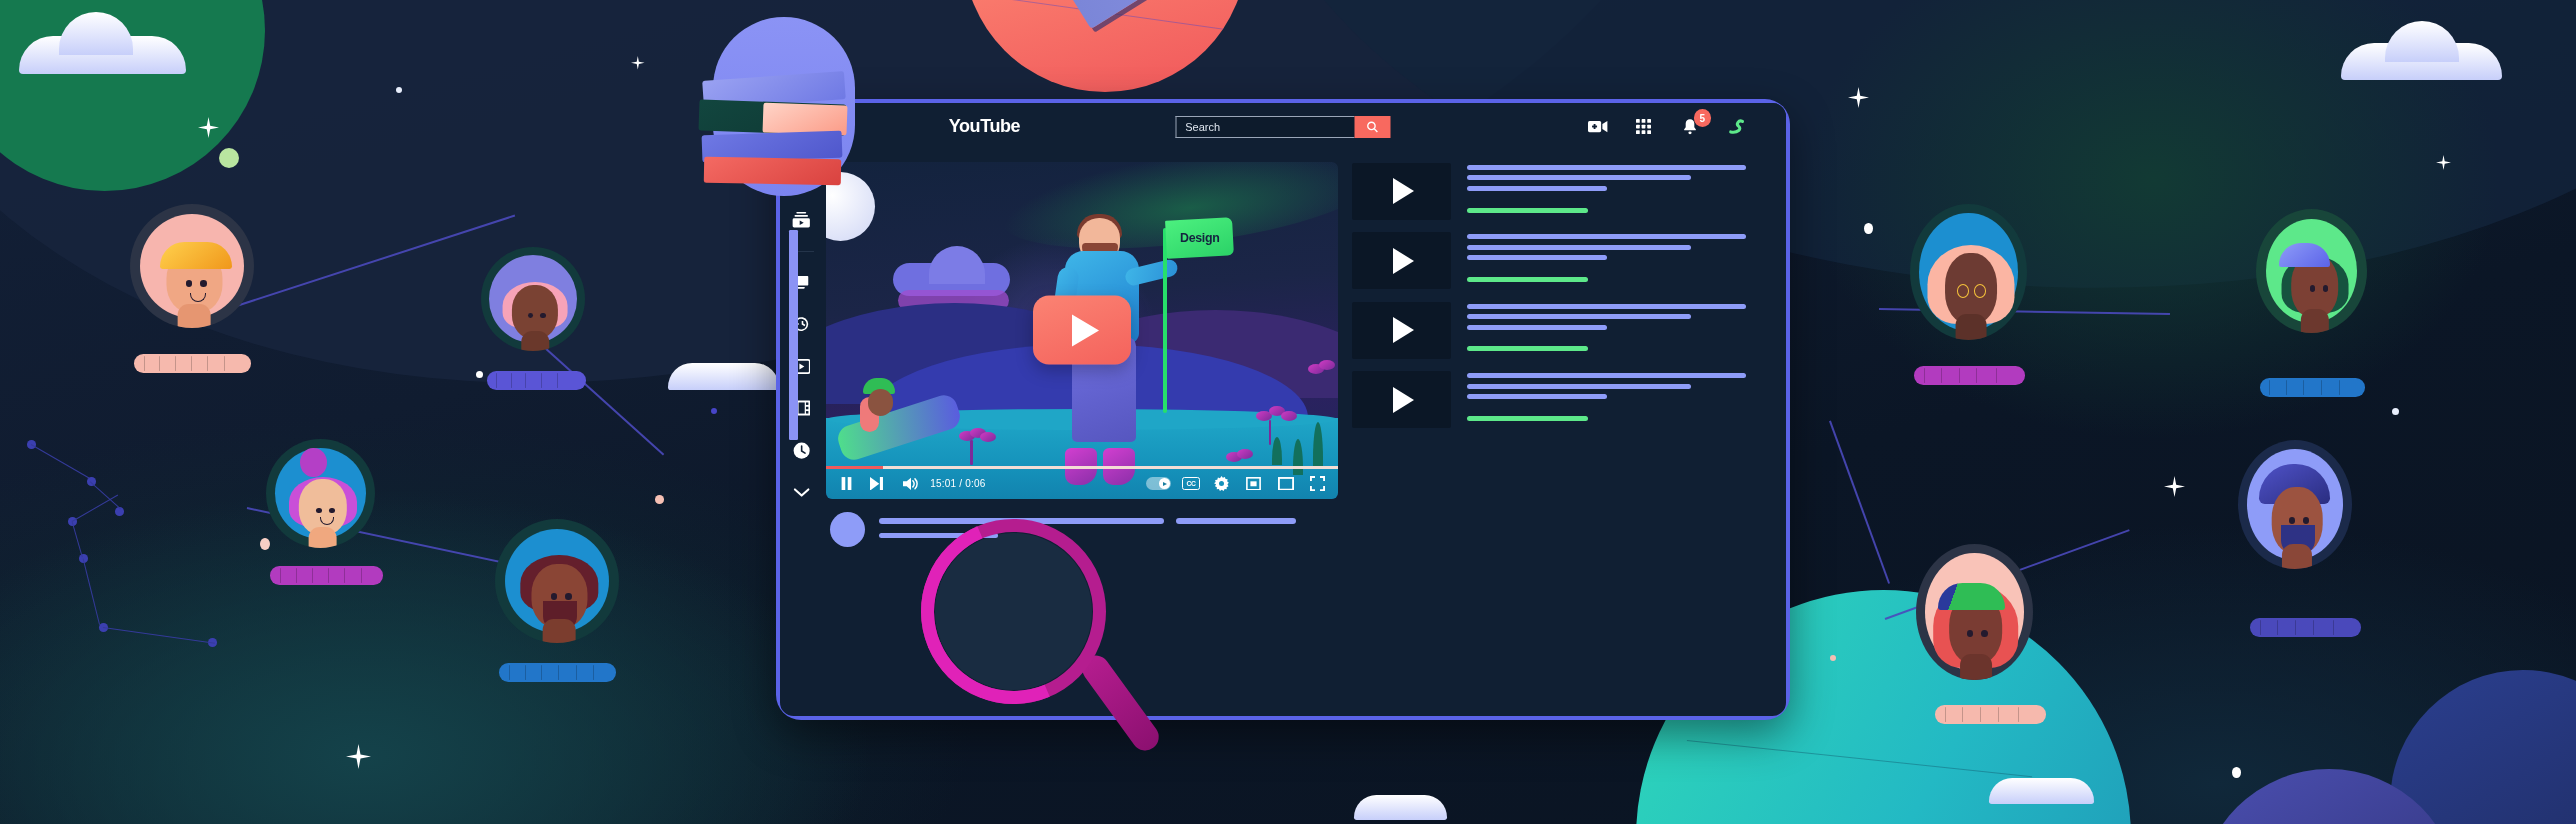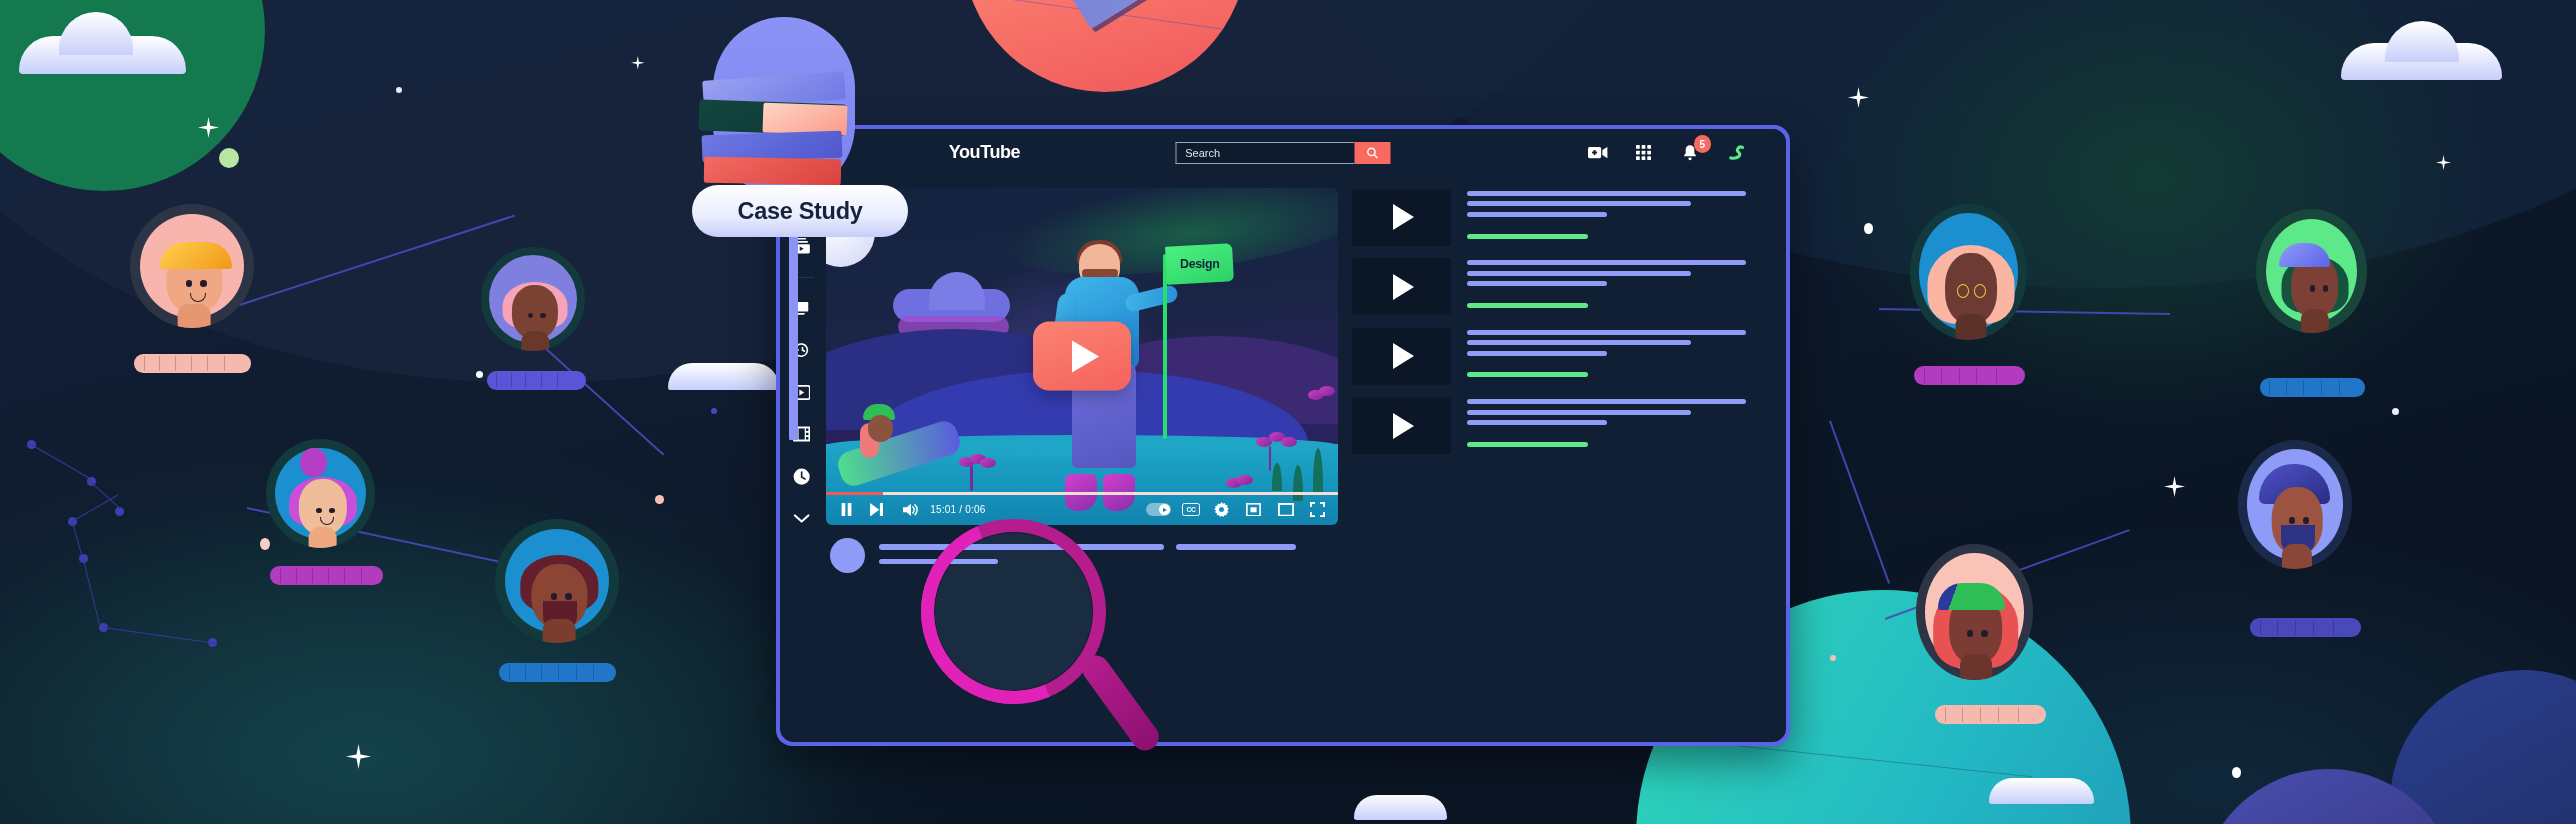--- a/index.html
+++ b/index.html
@@ -70,22 +70,22 @@
   .cap  { position:absolute; border-radius:37px 37px 3.7px 3.7px; }
 
   .namebar { position:absolute; height:18.5px; border-radius:9.3px; overflow:hidden; }
   .namebar .sq { position:absolute; top:1.9px; width:1.2px; height:15px; background:rgba(0,0,0,.2);
                  border-radius:1.2px; }
 
   .link { position:absolute; height:1.9px; background:#4a49bb; transform-origin:0 50%; opacity:.9; }
 
   
   .window { position:absolute; left:776px; top:99px; width:1014px; height:621px;
-            background:#5b63e8; border-radius:16px; padding:3.7px;
-            box-shadow:0 15px 43px rgba(0,0,0,.45);margin-top:26px; }
+            background:#5b63e8; border-radius:25px; padding:3.7px;
+            box-shadow:0 15px 43px rgba(0,0,0,.45); }
   .window-inner { width:100%; height:100%; background:#101f33; border-radius:13.6px; overflow:hidden;
                   display:flex; flex-direction:column; }
 
   .topbar { height:48px; flex:0 0 48px; background:#101f33; display:flex; align-items:center;
             padding:0 25px 0 16px; position:relative; }
   .yt-logo { font-size:18px; font-weight:bold; color:#fff; letter-spacing:-0.4px; margin-left:153px; }
   .search-wrap { position:absolute; left:50%; transform:translateX(-50%); display:flex; height:22px; }
   .search-input { width:179px; height:22px; background:#0d1b2c; border:1px solid #9aa6b8;
                   border-right:none; color:#e7ecf3; font-size:11px; padding:0 8.7px;
                   font-family:"Liberation Sans", sans-serif; outline:none; }
@@ -781,23 +781,20 @@
 
   <div class="badge-stem"></div>
   <div class="books">
     <div class="bk-halo"></div>
     <div class="book" style="left:3.7px;top:59px;width:142px;height:28.4px;background:linear-gradient(150deg,#9aa2f2,#6f79e4);transform:rotate(-4deg);"></div>
     <div class="book" style="left:0;top:85px;width:147px;height:31px;background:linear-gradient(150deg,#12463f,#0e3833);transform:rotate(2deg);"></div>
     <div class="book" style="left:64px;top:87px;width:84px;height:30px;background:linear-gradient(150deg,#ffd5c8,#fb9a86);transform:rotate(2deg);"></div>
     <div class="book" style="left:2.5px;top:116px;width:140px;height:27px;background:linear-gradient(150deg,#6f79e4,#4f57cc);transform:rotate(-2deg);"></div>
     <div class="book" style="left:5px;top:141px;width:137px;height:26px;background:linear-gradient(150deg,#f46a63,#d9423f);transform:rotate(1deg);"></div>
   </div>
-  <div class="badge-pill">
-    <span>Case Study</span>
-  </div>
 
   <div class="magnifier">
     <div class="mag-handle"></div>
     <div class="mag-glass"></div>
     <div class="mag-ring"></div>
     <div class="mag-ring2"></div>
   </div>
 
 </div>
 

